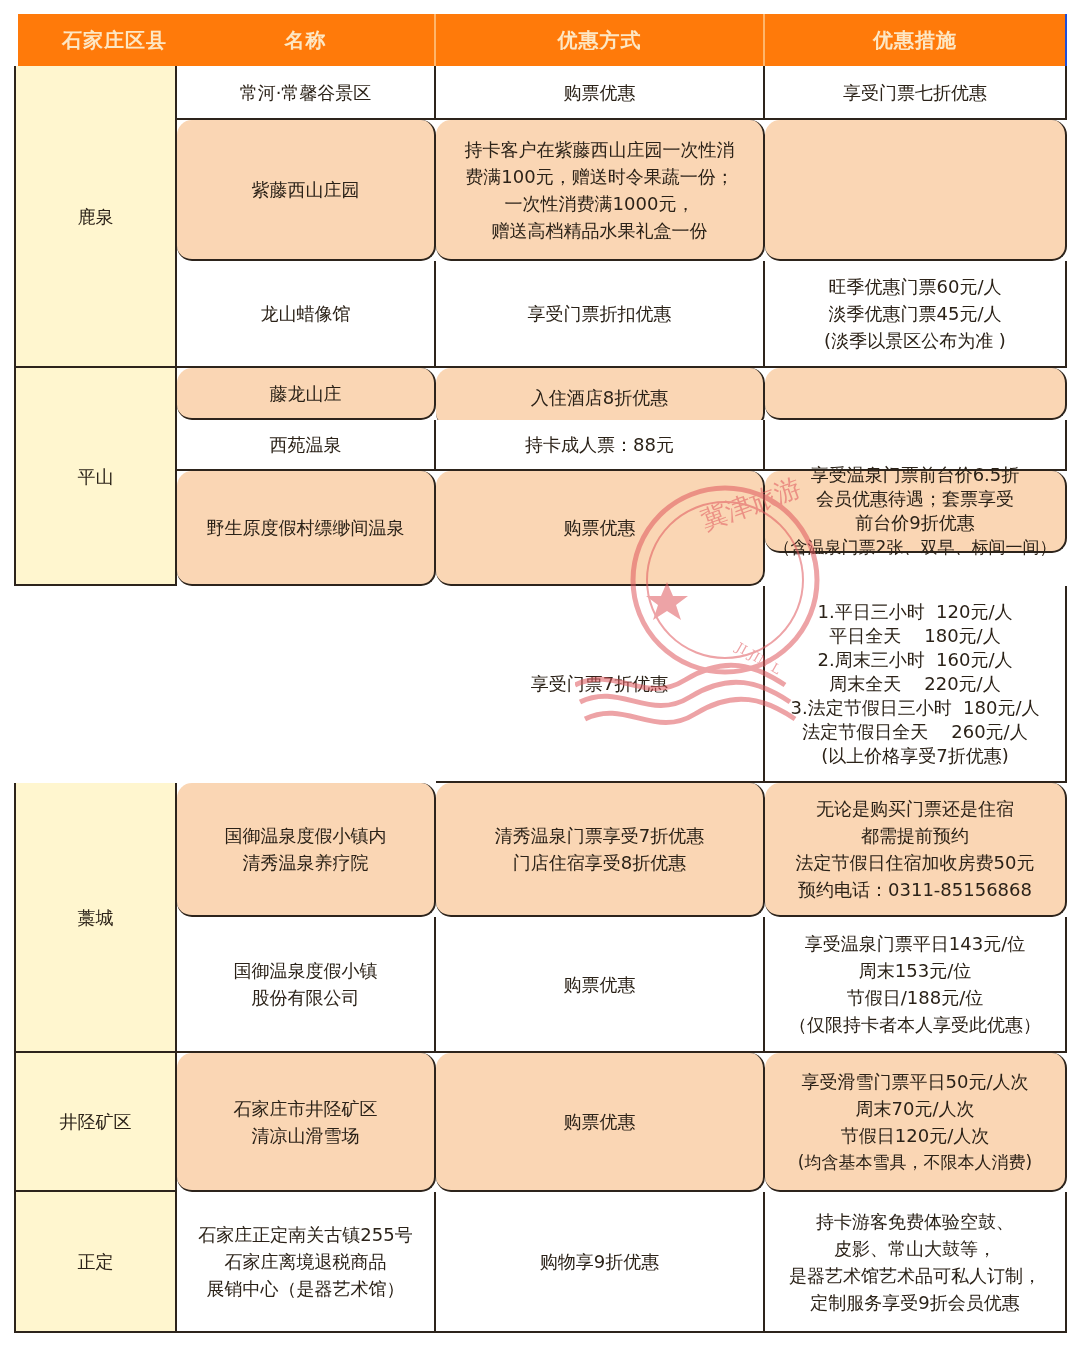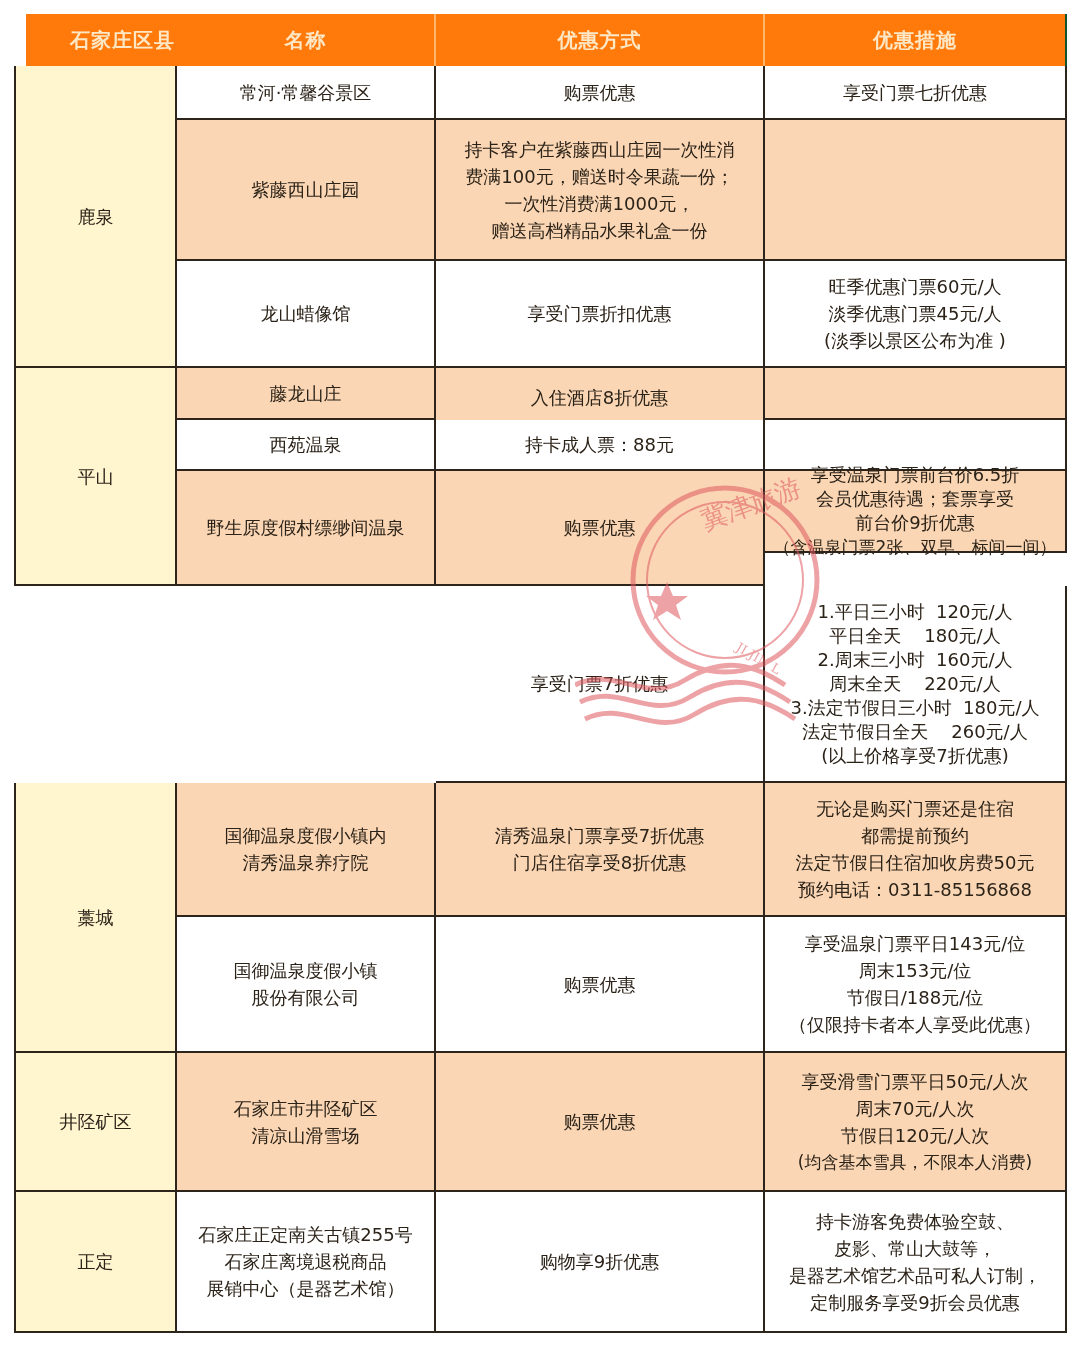--- a/index.html
+++ b/index.html
@@ -2,36 +2,36 @@
 <html><head>
 <meta charset="utf-8">
 <style>
   html, body { margin: 0; padding: 0; background: #ffffff; }
   body { width: 1080px; height: 1348px; position: relative; overflow: hidden;
          font-family: "DejaVu Sans", "Liberation Sans", sans-serif; }
   .table { position: absolute; left: 14px; top: 14px; width: 1053px; height: 1319px; }
   .hdr { position: absolute; top: 0; height: 52px; background: #ff7a0a; color: #fde7c4;
          font-weight: bold; font-size: 20px; display: flex; align-items: center; justify-content: center;
          box-sizing: border-box; border-right: 2px solid #ffb56a; letter-spacing: 1px; }
-  .hdr.last { border-right: 2px solid #14532d; }
+  .hdr.last { border-right: 2px solid #1d4ed8; }
   .cell { position: absolute; box-sizing: border-box; display: flex; flex-direction: column;
           align-items: center; justify-content: center; text-align: center; color: #2b2218;
           font-size: 18px; line-height: 27px; border-right: 2px solid #2d241c; border-bottom: 2px solid #2d241c; }
   .district { background: #fff6cf; border-left: 2px solid #2d241c; }
-  .peach { background: #fad6b4; }
+  .peach { background: #fad6b4; border-radius: 15px; }
   .white { background: #ffffff; }
   .cell span { display: block; white-space: nowrap; }
   .stamp { position: absolute; left: 575px; top: 470px; width: 250px; height: 260px; pointer-events: none; opacity: 0.55; }
 </style>
 </head>
 <body>
 
 <div class="table">
 
-  <div class="hdr" style="left:12px;width:195px;">石家庄区县</div>
+  <div class="hdr" style="left:4px;width:195px;">石家庄区县</div>
   <div class="hdr" style="left:163px;width:259px;">名称</div>
   <div class="hdr" style="left:422px;width:329px;">优惠方式</div>
   <div class="hdr last" style="left:751px;width:302px;">优惠措施</div>
 
   <div class="cell district" style="left:0;top:52px;width:163px;height:302px;">
       <span>鹿泉</span>
     </div>
   <div class="cell district" style="left:0;top:354px;width:163px;height:218px;">
       <span>平山</span>
     </div>

